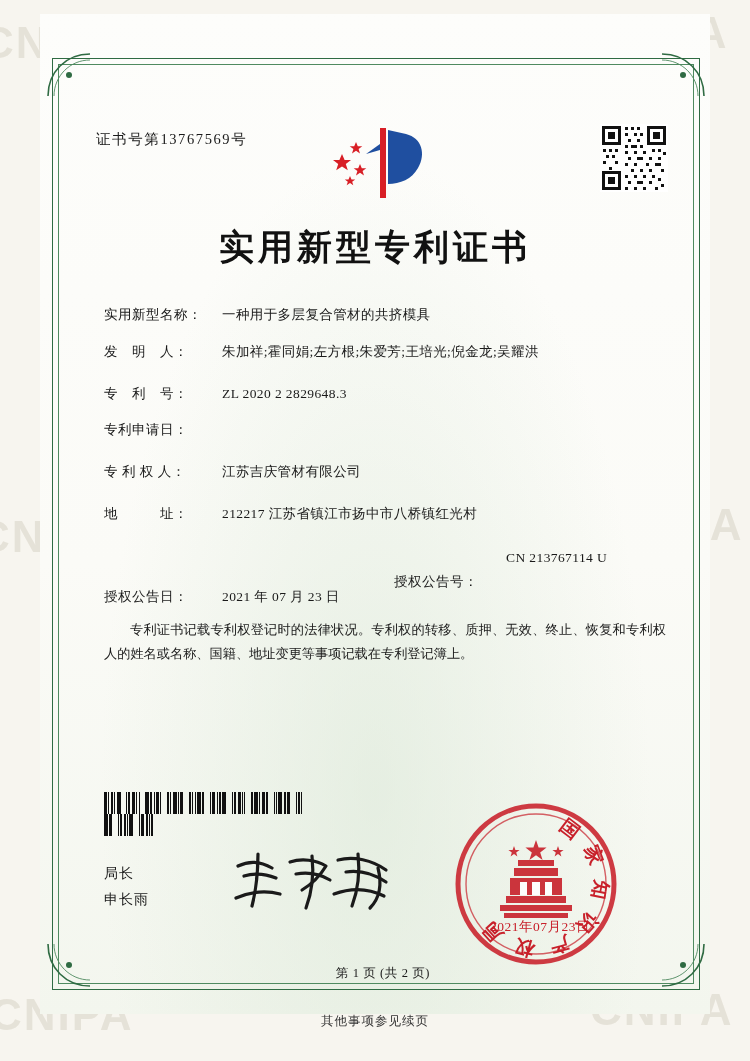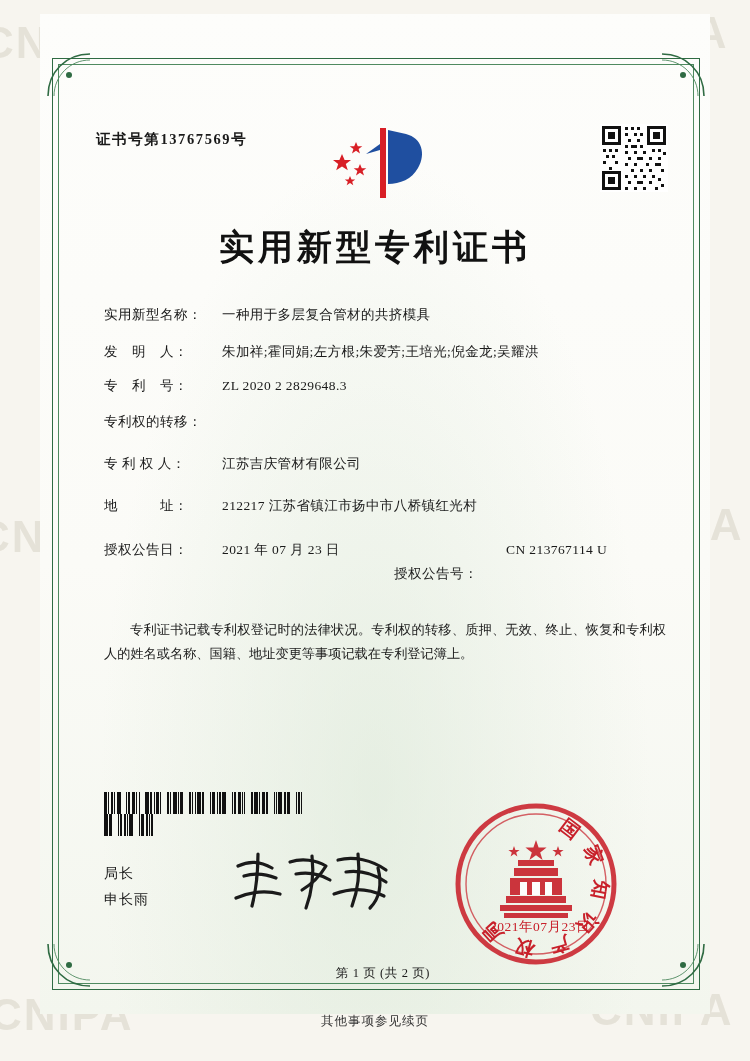--- a/index.html
+++ b/index.html
@@ -43,39 +43,39 @@
   
   .corner{position:absolute;width:46px;height:46px;z-index:3;}
   .corner svg{display:block;}
   .c-tl{left:46px;top:52px;}
   .c-tr{left:660px;top:52px;transform:scaleX(-1);}
   .c-bl{left:46px;top:942px;transform:scaleY(-1);}
   .c-br{left:660px;top:942px;transform:scale(-1,-1);}
 
   
   .cert-no{
-    position:absolute;left:96px;top:130px;font-size:14.5px;letter-spacing:1.6px;z-index:4;font-weight:bold;
+    position:absolute;left:96px;top:130px;font-size:14.5px;letter-spacing:1.6px;z-index:4;
   }
   .logo{position:absolute;left:330px;top:124px;width:110px;height:80px;z-index:4;}
   .qr{position:absolute;right:82px;top:124px;width:68px;height:68px;z-index:4;}
   .qr canvas,.qr svg{display:block;}
   .title{
     position:absolute;left:0;right:0;top:224px;text-align:center;
     font-family:"DejaVu Sans","Liberation Sans",sans-serif;
     font-weight:700;font-size:35px;letter-spacing:4px;color:#111;z-index:4;
   }
 
   
   .fields{position:absolute;left:104px;top:305px;width:560px;z-index:4;font-size:13.5px;}
   .row{display:flex;align-items:flex-start;margin-bottom:16.5px;line-height:20px;}
   .lbl{width:118px;flex:0 0 118px;letter-spacing:.5px;}
   .val{flex:1;letter-spacing:.4px;}
   .val .sub{display:block;margin-top:3px;}
   .row-2col{display:flex;align-items:flex-start;margin-bottom:16px;line-height:20px;}
-  .col-a{width:290px;flex:0 0 290px;display:flex;}
+  .col-a{width:290px;flex:0 0 290px;display:flex;margin-top:39px;}
   .col-b{flex:1;display:flex;}
   .col-b .lbl{width:112px;flex:0 0 112px;margin-top:24px;}
 
   
   .paras{position:absolute;left:104px;top:618px;width:562px;z-index:4;font-size:13.2px;line-height:24px;text-align:justify;}
   .paras p{margin:0 0 2px 0;text-indent:26px;}
 
   
   .barcode{position:absolute;left:104px;top:792px;height:22px;width:200px;z-index:4;}
   .barcode i{display:inline-block;height:22px;background:#111;margin-right:1.4px;vertical-align:top;}
@@ -231,34 +231,34 @@
 
 <div class="title">实用新型专利证书</div>
 
 <div class="fields">
 
   <div class="row">
     <div class="lbl">实用新型名称：</div>
     <div class="val">一种用于多层复合管材的共挤模具</div>
   </div>
 
-  <div class="row" style="margin-bottom:14px;">
+  <div class="row" style="margin-bottom:22px;">
     <div class="lbl">发　明　人：</div>
     <div class="val">
       <span>朱加祥;霍同娟;左方根;朱爱芳;王培光;倪金龙;吴耀洪</span>
     </div>
   </div>
 
   <div class="row">
     <div class="lbl">专　利　号：</div>
     <div class="val">ZL 2020 2 2829648.3</div>
   </div>
 
   <div class="row" style="margin-bottom:22px;">
-    <div class="lbl">专利权的转移：</div>
+    <div class="lbl">专利申请日：</div>
   </div>
 
   <div class="row" style="margin-bottom:22px;">
     <div class="lbl">专 利 权 人：</div>
     <div class="val">江苏吉庆管材有限公司</div>
   </div>
 
   <div class="row" style="margin-bottom:24px;">
     <div class="lbl">地　　　址：</div>
     <div class="val">212217 江苏省镇江市扬中市八桥镇红光村</div>

